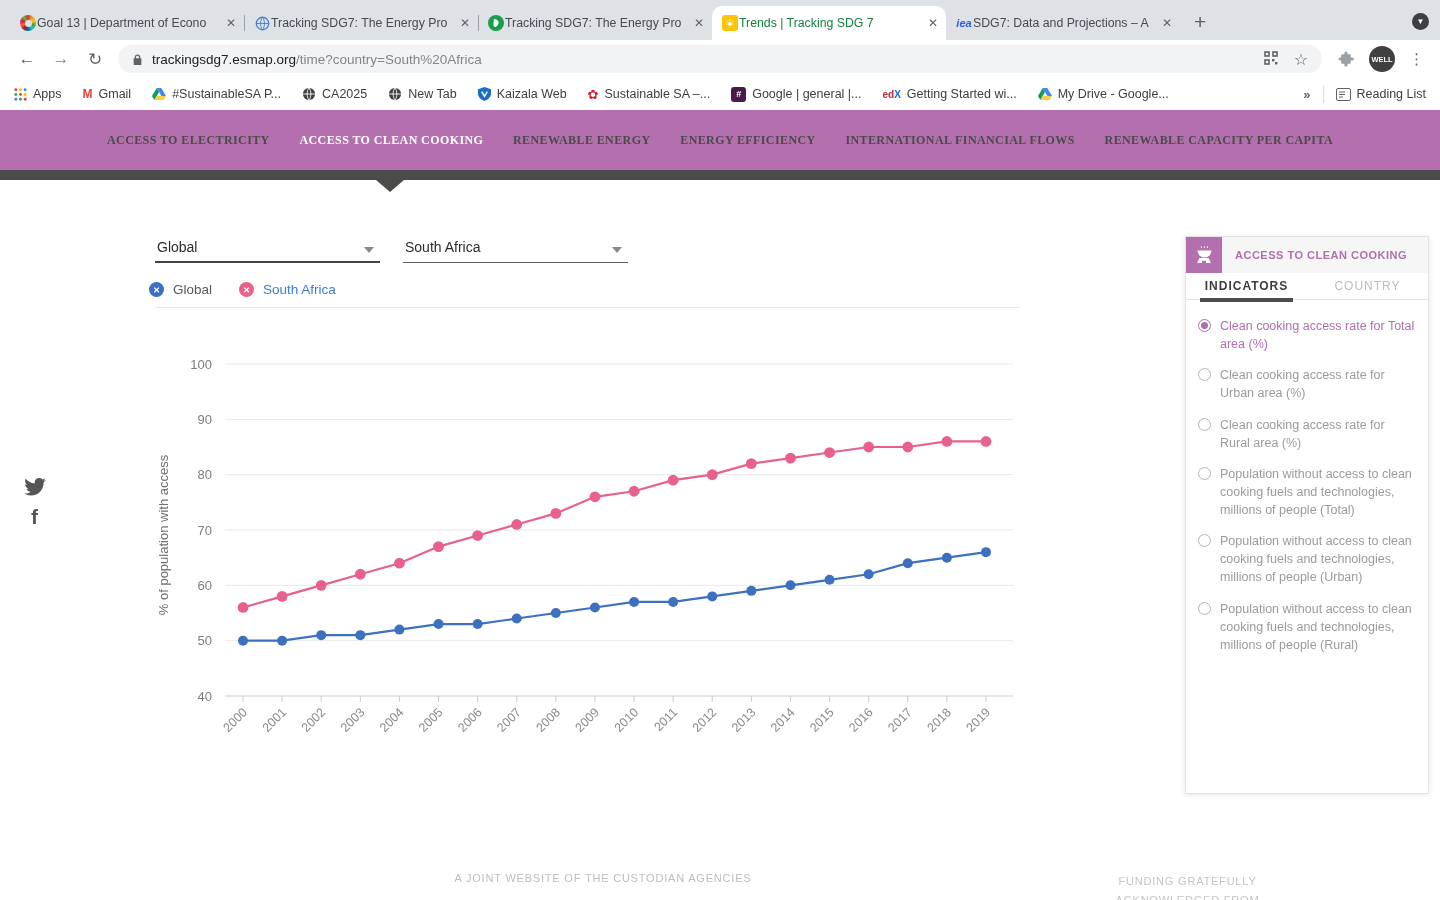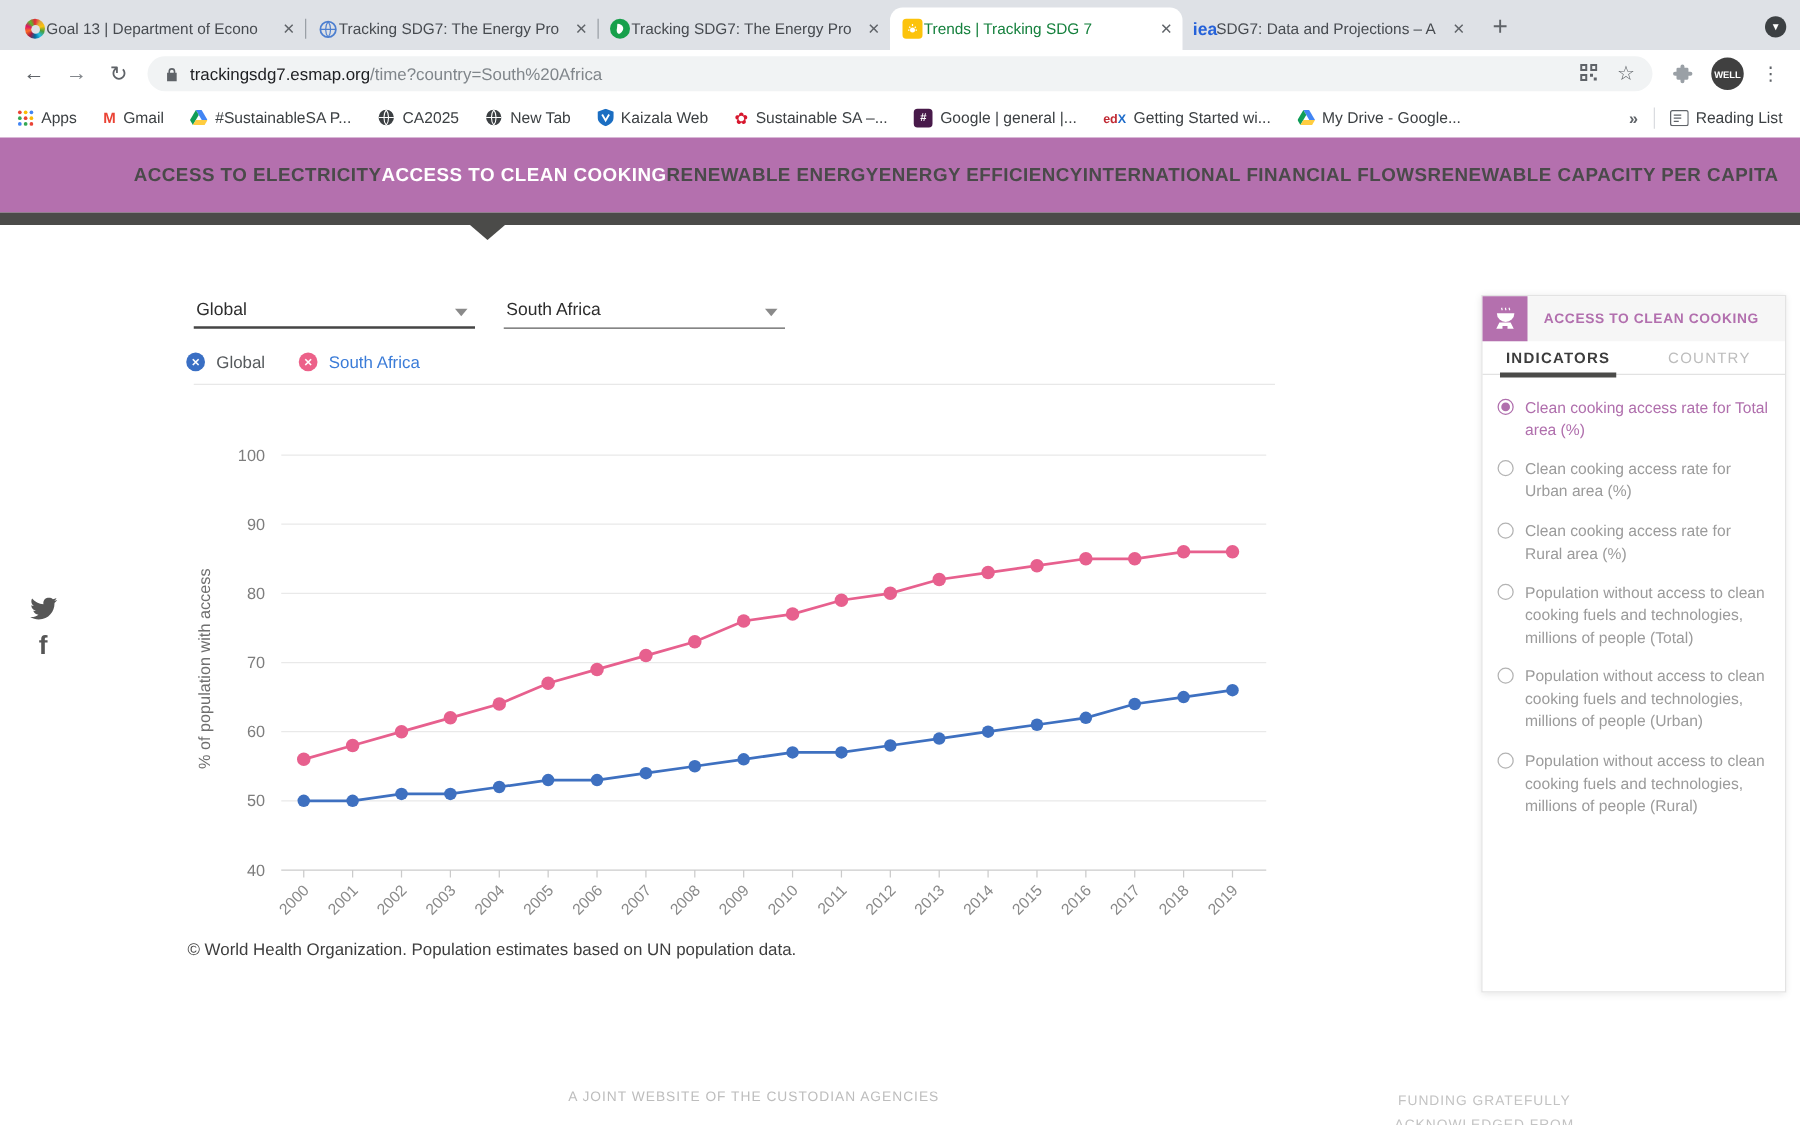--- a/index.html
+++ b/index.html
@@ -14,21 +14,21 @@
   .tab.active { background:#fff; color:#15803d; }
   .tab-title { flex:1; font-size:12.3px; white-space:nowrap; overflow:hidden; }
   .tab-close { font-size:12px; color:#5f6368; }
   .tab-close::before { content:'✕'; }
   .tab-sep::before { content:''; position:absolute; left:0; top:9px; bottom:9px; width:1px; background:#9aa0a6; }
   .fav { width:16px; height:16px; flex:0 0 16px; display:flex; align-items:center; justify-content:center; }
   .fav-sdgwheel { border-radius:50%; position:relative;
     background:conic-gradient(#e5243b,#dda63a,#fcc30b,#4c9f38,#26bde2,#00689d,#a21942,#fd6925,#dd1367,#56c02b,#e5243b); }
   .fav-sdgwheel::after { content:''; position:absolute; inset:4.5px; background:#dee1e6; border-radius:50%; }
   .fav-sun { background:#fcc30b; border-radius:3px; }
-  .fav-iea { color:#2662d9; font-weight:bold; font-size:14px; }
+  .fav-iea { color:#2662d9; font-style:italic; font-weight:bold; font-size:11px; }
   .fav-green { background:#17a04b; border-radius:50%; }
   .newtab-btn { font-size:21px; color:#5f6368; margin:0 0 6px 14px; }
   .newtab-btn::before { content:'+'; }
   .tabsearch { position:absolute; right:11px; top:13px; width:17px; height:17px; border-radius:50%;
                background:#3c4043; color:#fff; font-size:8px; display:flex; align-items:center; justify-content:center; }
   .tabsearch::before { content:'▼'; }
 
   .toolbar { height:38px; background:#fff; display:flex; align-items:center; padding:0 10px; }
   .navbtn { width:26px; text-align:center; font-size:17px; color:#5f6368; margin:0 4px; }
   .navbtn.fwd { color:#83878c; }
@@ -56,21 +56,21 @@
   .ic-huawei::before { content:'✿'; }
   .ic-slack { width:15px; height:15px; border-radius:3px; background:#481a4a; color:#fff; font-size:9px; font-weight:bold;
               display:flex; align-items:center; justify-content:center; }
   .ic-slack::before { content:'#'; }
   .ic-edx .e { color:#c02a34; font-weight:800; font-size:10px; }
   .ic-edx .x { color:#1b6ac9; font-weight:800; font-size:10px; }
 
   
   .sitenav { height:60px; background:#b470ae; display:flex; align-items:center; justify-content:space-between;
              padding:0 107px; }
-  .sitenav .nav-item { font-size:15px; font-weight:bold; letter-spacing:.4px; color:#4a4a4a; white-space:nowrap; }
+  .sitenav .nav-item { font-size:12px; font-weight:bold; letter-spacing:.4px; color:#4a4a4a; white-space:nowrap;font-family:Liberation Serif, serif; }
   .sitenav .nav-item.active { color:#fff; }
   .darkbar { height:10px; background:#4b4b49; position:relative; }
   .darkbar .pointer { position:absolute; left:376px; top:10px; width:0; height:0;
                       border-left:14px solid transparent; border-right:14px solid transparent; border-top:12px solid #4b4b49; }
 
   
   .select-box { position:absolute; top:237px; width:225px; height:26px; border-bottom:2px solid #454545;
                 font-size:14px; color:#2d2d2d; padding:2px 0 0 2px; }
   .select-box.secondary { border-bottom-width:1px; border-bottom-color:#5e5e5e; }
   .caret { position:absolute; right:6px; top:10px; width:0; height:0;
@@ -430,21 +430,20 @@
         <circle cx="562.26" cy="266.4" r="5" fill="#3e70c0"></circle>
         <circle cx="601.365" cy="260.8666666666667" r="5" fill="#3e70c0"></circle>
         <circle cx="640.4699999999999" cy="255.33333333333334" r="5" fill="#3e70c0"></circle>
         <circle cx="679.5749999999999" cy="249.8" r="5" fill="#3e70c0"></circle>
         <circle cx="718.68" cy="244.26666666666665" r="5" fill="#3e70c0"></circle>
         <circle cx="757.785" cy="233.2" r="5" fill="#3e70c0"></circle>
         <circle cx="796.89" cy="227.66666666666666" r="5" fill="#3e70c0"></circle>
         <circle cx="835.9949999999999" cy="222.13333333333333" r="5" fill="#3e70c0"></circle>
       </svg>
   </div>
-  <div class="source-note">© World Health Organization. Population estimates based on UN population data.</div>
 
   <span class="social-tw">
     <svg width="22" height="18" viewBox="0 0 24 20">
         <path fill="#565656" d="M23.9 2.3c-.9.4-1.8.65-2.8.77 1-.6 1.8-1.57 2.16-2.72-.95.55-2 .96-3.13 1.18C19.23.57 17.96 0 16.54 0c-2.72 0-4.92 2.2-4.92 4.92 0 .39.04.76.13 1.12C7.7 5.83 4.07 3.87 1.64.9 1.21 1.63.97 2.47.97 3.38c0 1.71.87 3.21 2.19 4.1-.81-.03-1.57-.25-2.23-.62v.06c0 2.39 1.7 4.38 3.95 4.83-.41.11-.85.17-1.3.17-.31 0-.62-.03-.92-.09.63 1.95 2.45 3.38 4.6 3.42-1.68 1.32-3.8 2.1-6.1 2.1-.4 0-.78-.02-1.17-.07 2.19 1.4 4.77 2.21 7.56 2.21 9.05 0 14-7.5 14-13.99v-.63c.96-.69 1.8-1.56 2.46-2.55z"></path>
       </svg>
   </span>
   <span class="social-fb"></span>
 
   <div class="panel">
     <div class="panel-header">

